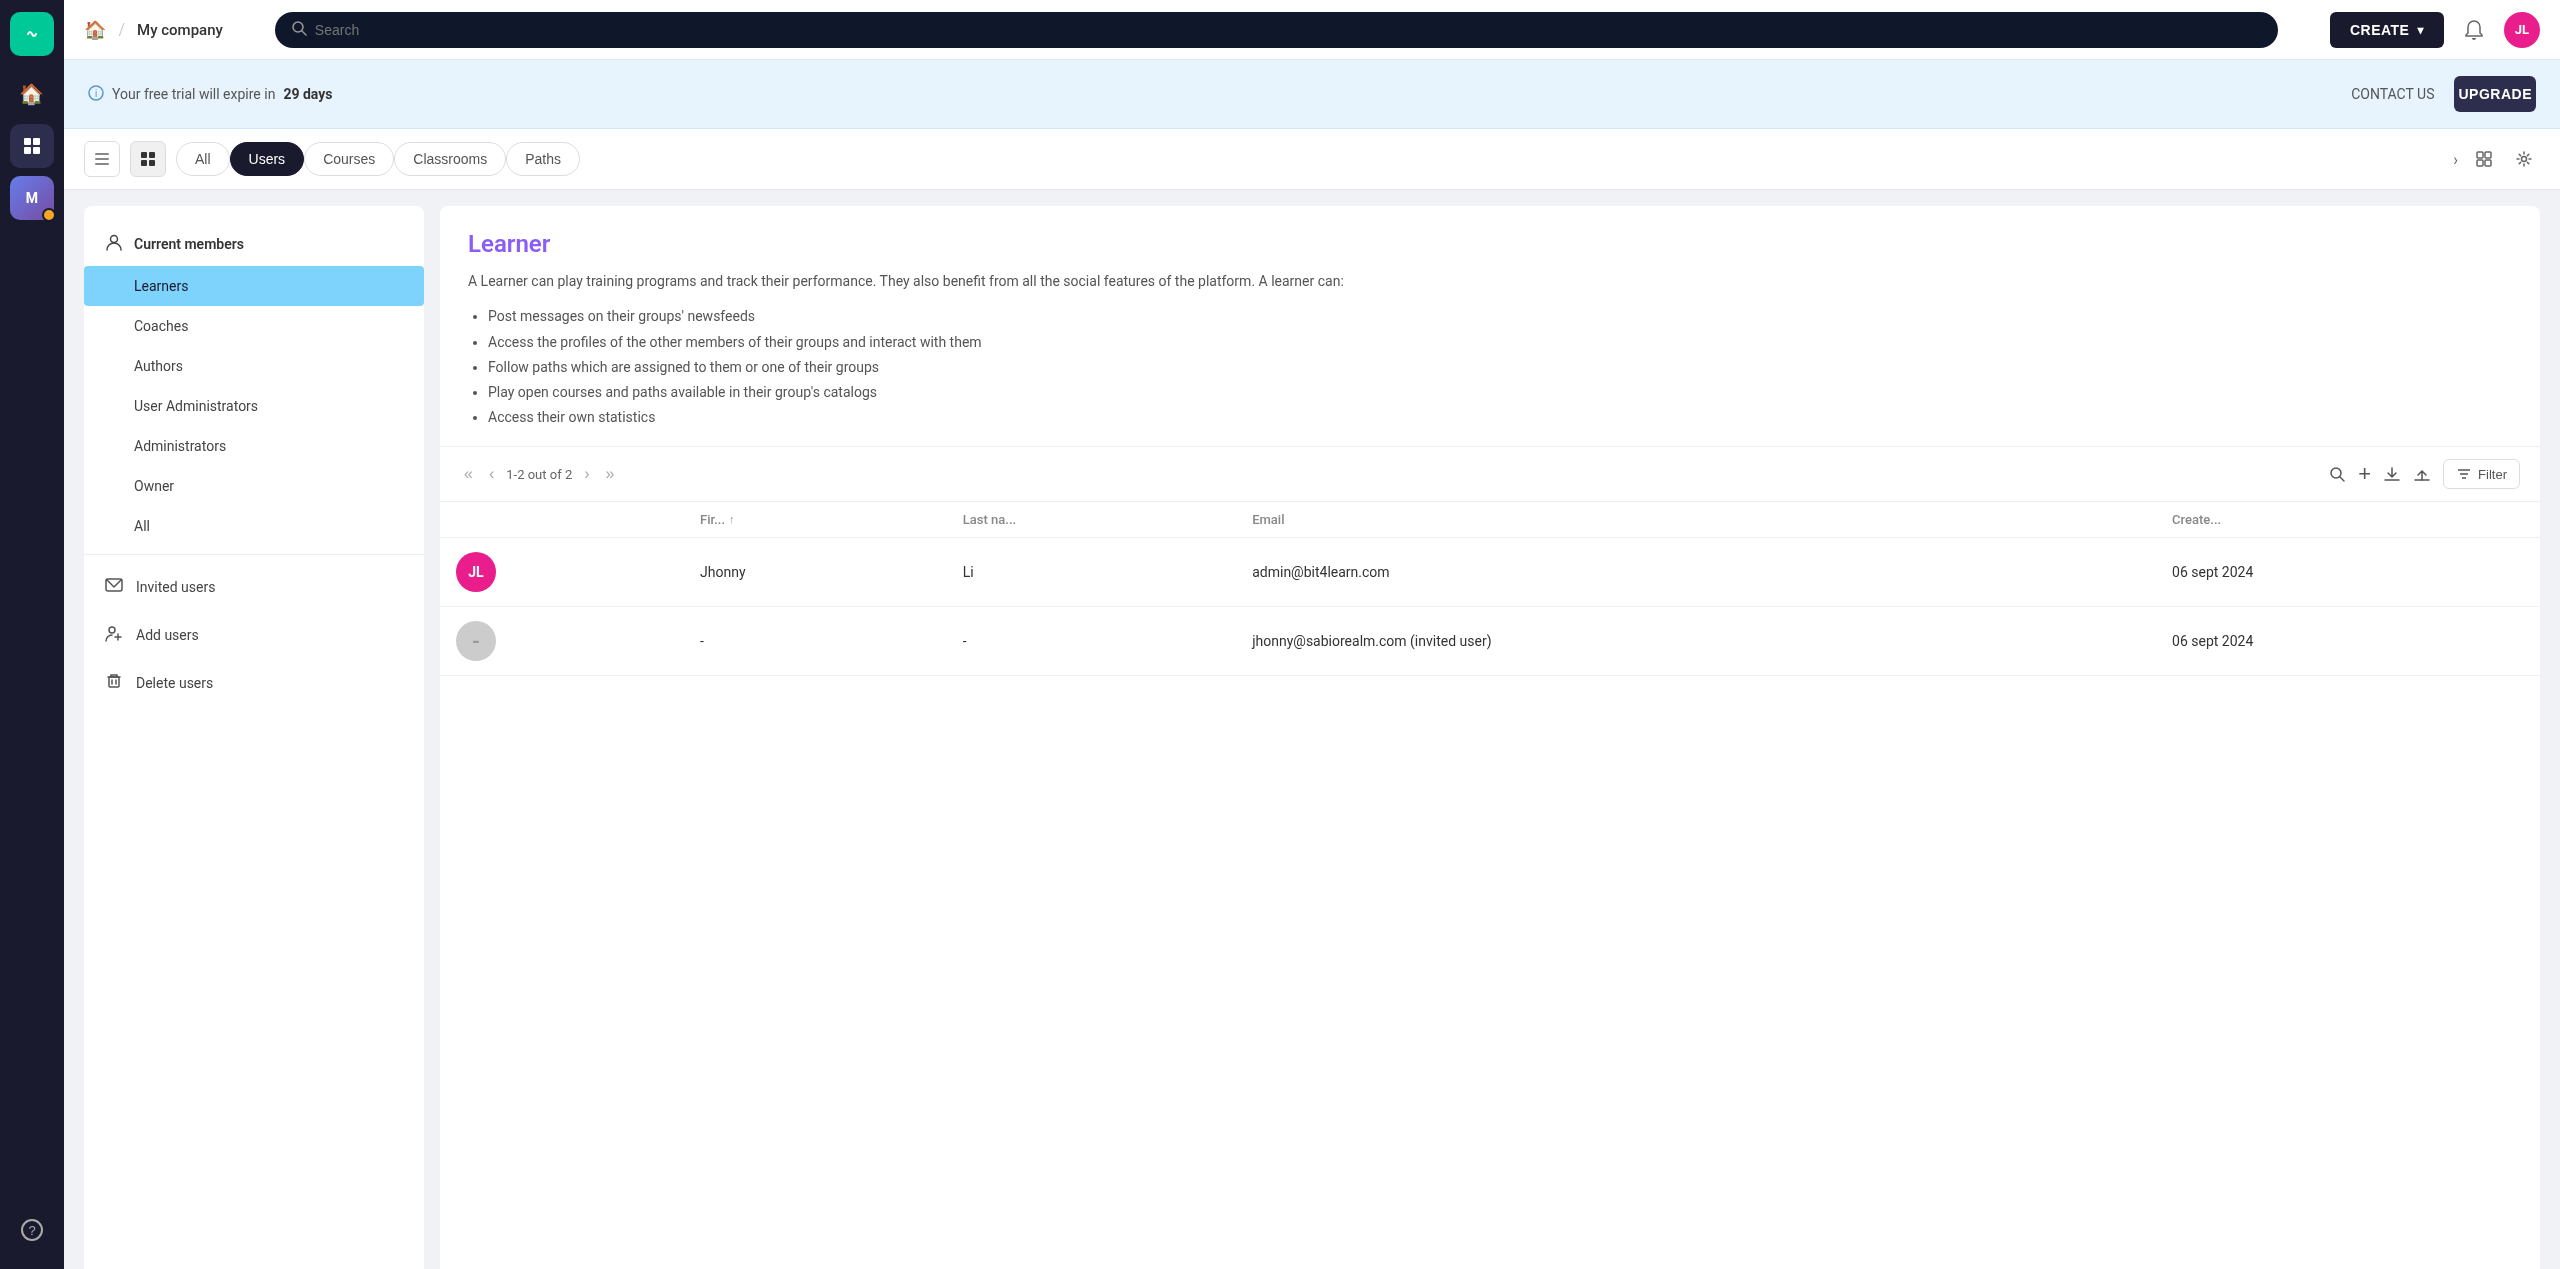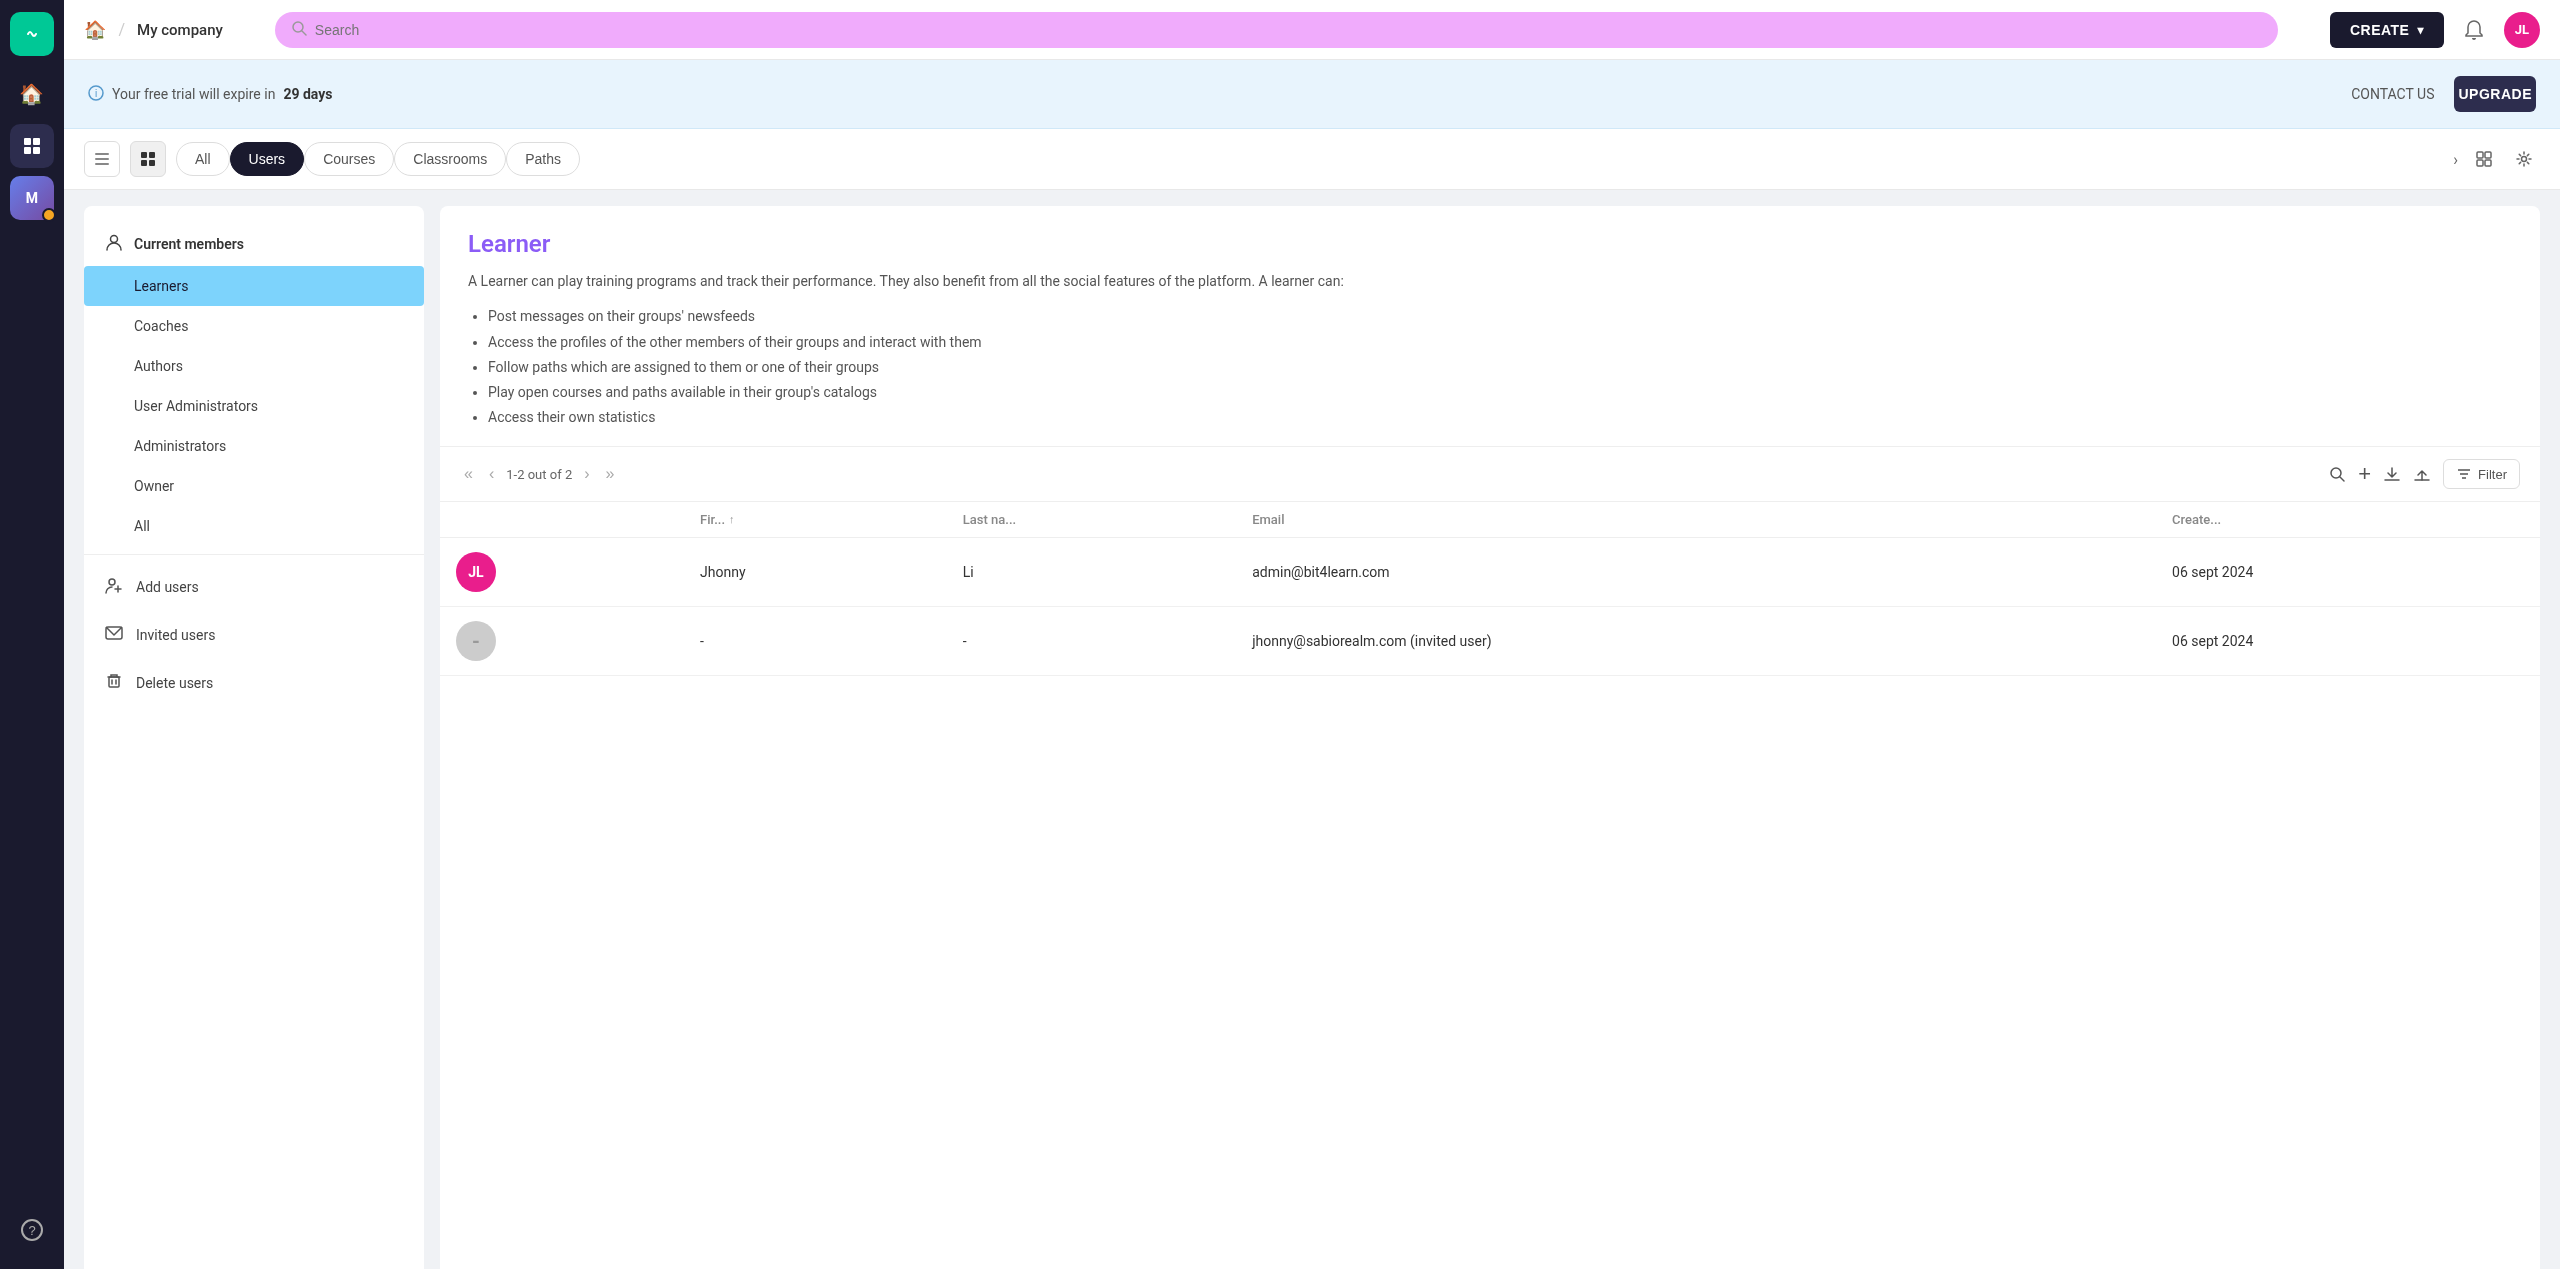--- a/index.html
+++ b/index.html
@@ -85,21 +85,21 @@
       font-size: 15px;
       font-weight: 500;
     }
     .topbar-search {
       flex: 1;
       margin: 0 40px;
     }
     .search-input-wrapper {
       display: flex;
       align-items: center;
-      background: #f0abfc;
+      background: #0f172a;
       border-radius: 20px;
       padding: 8px 16px;
       gap: 8px;
     }
     .search-input-wrapper input {
       border: none;
       background: transparent;
       outline: none;
       font-size: 14px;
       color: #666;
@@ -539,33 +539,33 @@
             <div class="nav-item">Authors</div>
             <div class="nav-item">User Administrators</div>
             <div class="nav-item">Administrators</div>
             <div class="nav-item">Owner</div>
             <div class="nav-item">All</div>
           </div>
         <div class="nav-divider"></div>
         <div id="nav-actions-container">
             <div class="nav-action-item">
               <span class="nav-action-icon"><svg width="20" height="20" viewBox="0 0 20 20" fill="none">
+                  <rect x="2" y="4" width="16" height="12" rx="2" stroke="#555" stroke-width="1.5"></rect>
+                  <polyline points="2,4 10,12 18,4" stroke="#555" stroke-width="1.5"></polyline>
+                </svg></span>
+              <span>Invited users</span>
+            </div>
+            <div class="nav-action-item">
+              <span class="nav-action-icon"><svg width="20" height="20" viewBox="0 0 20 20" fill="none">
                   <circle cx="8" cy="7" r="3" stroke="#555" stroke-width="1.5"></circle>
                   <path d="M2 18c0-3.3 2.7-6 6-6" stroke="#555" stroke-width="1.5" stroke-linecap="round"></path>
                   <line x1="14" y1="11" x2="14" y2="17" stroke="#555" stroke-width="1.5" stroke-linecap="round"></line>
                   <line x1="11" y1="14" x2="17" y2="14" stroke="#555" stroke-width="1.5" stroke-linecap="round"></line>
                 </svg></span>
               <span>Add users</span>
-            </div>
-            <div class="nav-action-item">
-              <span class="nav-action-icon"><svg width="20" height="20" viewBox="0 0 20 20" fill="none">
-                  <rect x="2" y="4" width="16" height="12" rx="2" stroke="#555" stroke-width="1.5"></rect>
-                  <polyline points="2,4 10,12 18,4" stroke="#555" stroke-width="1.5"></polyline>
-                </svg></span>
-              <span>Invited users</span>
             </div>
             <div class="nav-action-item">
               <span class="nav-action-icon"><svg width="20" height="20" viewBox="0 0 20 20" fill="none">
                   <polyline points="4,6 16,6" stroke="#555" stroke-width="1.5" stroke-linecap="round"></polyline>
                   <path d="M7 6V4h6v2" stroke="#555" stroke-width="1.5" stroke-linecap="round"></path>
                   <rect x="5" y="6" width="10" height="10" rx="1" stroke="#555" stroke-width="1.5"></rect>
                   <line x1="8" y1="9" x2="8" y2="13" stroke="#555" stroke-width="1.5" stroke-linecap="round"></line>
                   <line x1="12" y1="9" x2="12" y2="13" stroke="#555" stroke-width="1.5" stroke-linecap="round"></line>
                 </svg></span>
               <span>Delete users</span>

